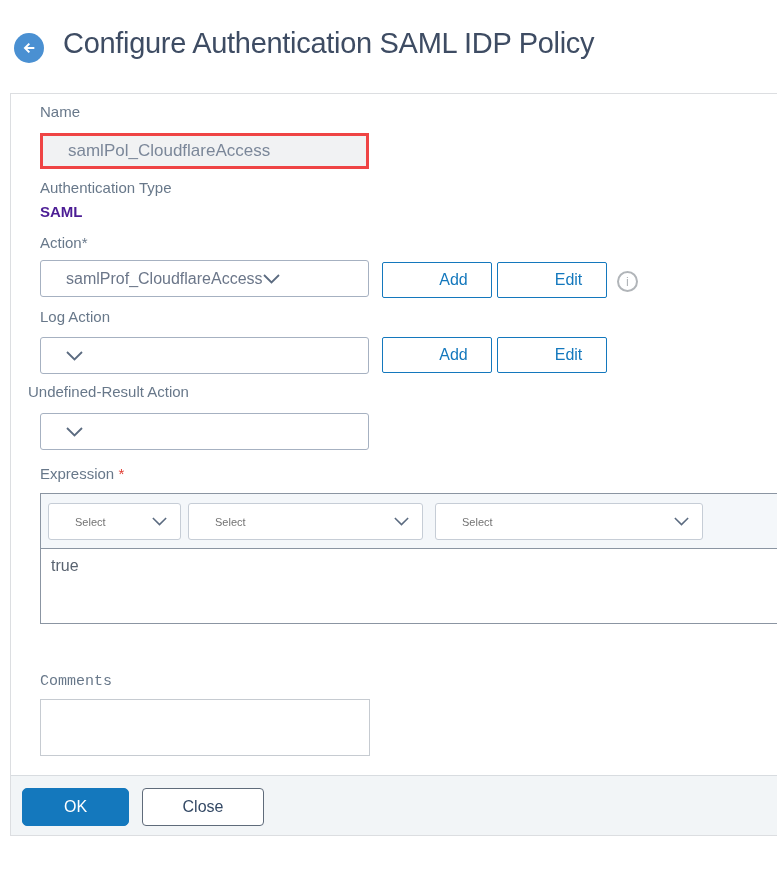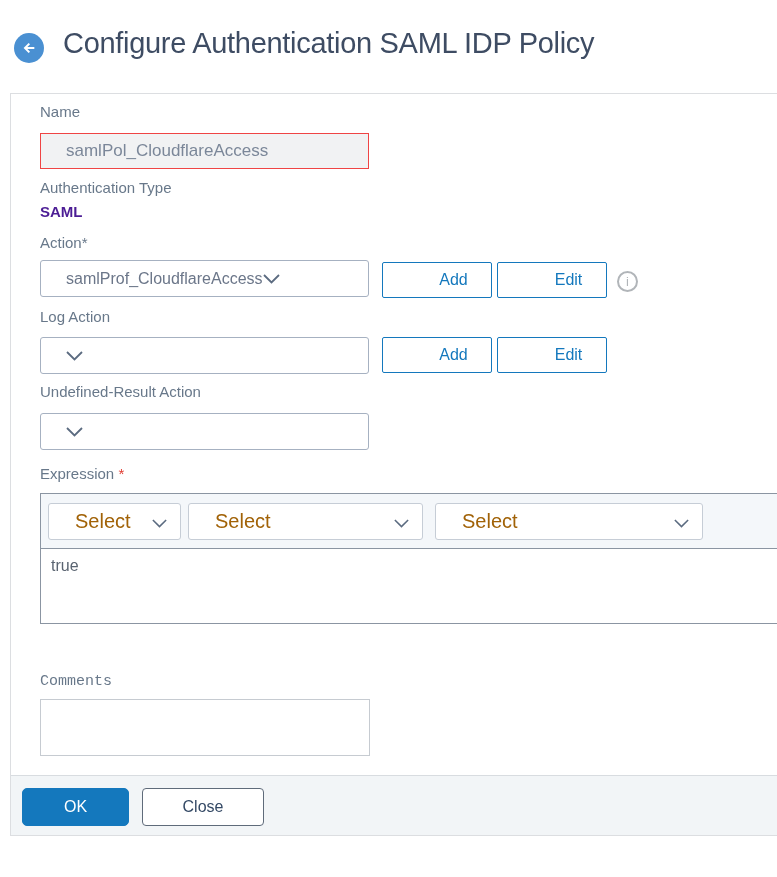--- a/index.html
+++ b/index.html
@@ -25,21 +25,21 @@
     background:#ffffff;border:1px solid #dcdee1;box-sizing:border-box;
   }
   .field-label{
     position:absolute;font-size:15px;color:#68788a;white-space:nowrap;
   }
   .static-value{
     position:absolute;font-size:15px;font-weight:bold;color:#4c1d95;
   }
   .text-input{
     position:absolute;box-sizing:border-box;height:36px;width:329px;
-    background:#f1f2f3;border:1px solid #ef4444;
+    background:#f1f2f3;border:3px solid #ef4444;
     display:flex;align-items:center;padding-left:25px;
     font-size:17px;color:#7b8799;
   }
   .select{
     position:absolute;box-sizing:border-box;height:37px;width:329px;
     background:#ffffff;border:1px solid #a6b1c1;border-radius:3px;
     display:flex;align-items:center;
     padding:0 12px 0 25px;font-size:16px;color:#6b7689;cursor:pointer;
   }
   .chev{flex:0 0 auto;display:block;}
@@ -61,21 +61,21 @@
     box-sizing:border-box;border:1px solid #8b95a2;background:#ffffff;
   }
   .expr-toolbar{
     position:relative;height:55px;background:#f4f7fa;border-bottom:1px solid #8b95a2;
     box-sizing:border-box;
   }
   .expr-select{
     position:absolute;top:9px;height:37px;box-sizing:border-box;
     background:#ffffff;border:1px solid #c6cdd6;border-radius:3px;
     display:flex;align-items:center;justify-content:space-between;
-    padding:0 13px 0 26px;font-size:20px;color:#a16207;cursor:pointer;
+    padding:0 13px 0 26px;font-size:11px;color:#737373;cursor:pointer;
   }
   .expr-value{
     padding:8px 10px;font-size:16px;color:#5a6471;cursor:text;
   }
   .comments-box{
     position:absolute;left:29px;top:605px;width:330px;height:57px;
     box-sizing:border-box;border:1px solid #c6cbd1;background:#ffffff;resize:none;
     font-family:"Liberation Sans", sans-serif;font-size:15px;color:#5a6471;padding:6px 8px;outline:none;
   }
   .panel-footer{
@@ -135,21 +135,21 @@
     <span></span>
     <span class="chev">
       <svg width="17" height="10" viewBox="0 0 17 10">
           <path d="M1 1 L8.5 8.5 L16 1" fill="none" stroke="#5b6b80" stroke-width="1.8"></path>
         </svg>
     </span>
   </div>
   <div class="btn-outline-blue" style="left:371px;top:243px;">Add</div>
   <div class="btn-outline-blue" style="left:486px;top:243px;">Edit</div>
 
-  <div class="field-label" style="left:29px;top:289px;">Undefined-Result Action</div>
+  <div class="field-label" style="left:17px;top:289px;">Undefined-Result Action</div>
   <div class="select" style="left:29px;top:319px;">
     <span></span>
     <span class="chev">
       <svg width="17" height="10" viewBox="0 0 17 10">
           <path d="M1 1 L8.5 8.5 L16 1" fill="none" stroke="#5b6b80" stroke-width="1.8"></path>
         </svg>
     </span>
   </div>
 
   <div class="field-label" style="left:29px;top:371px;">

